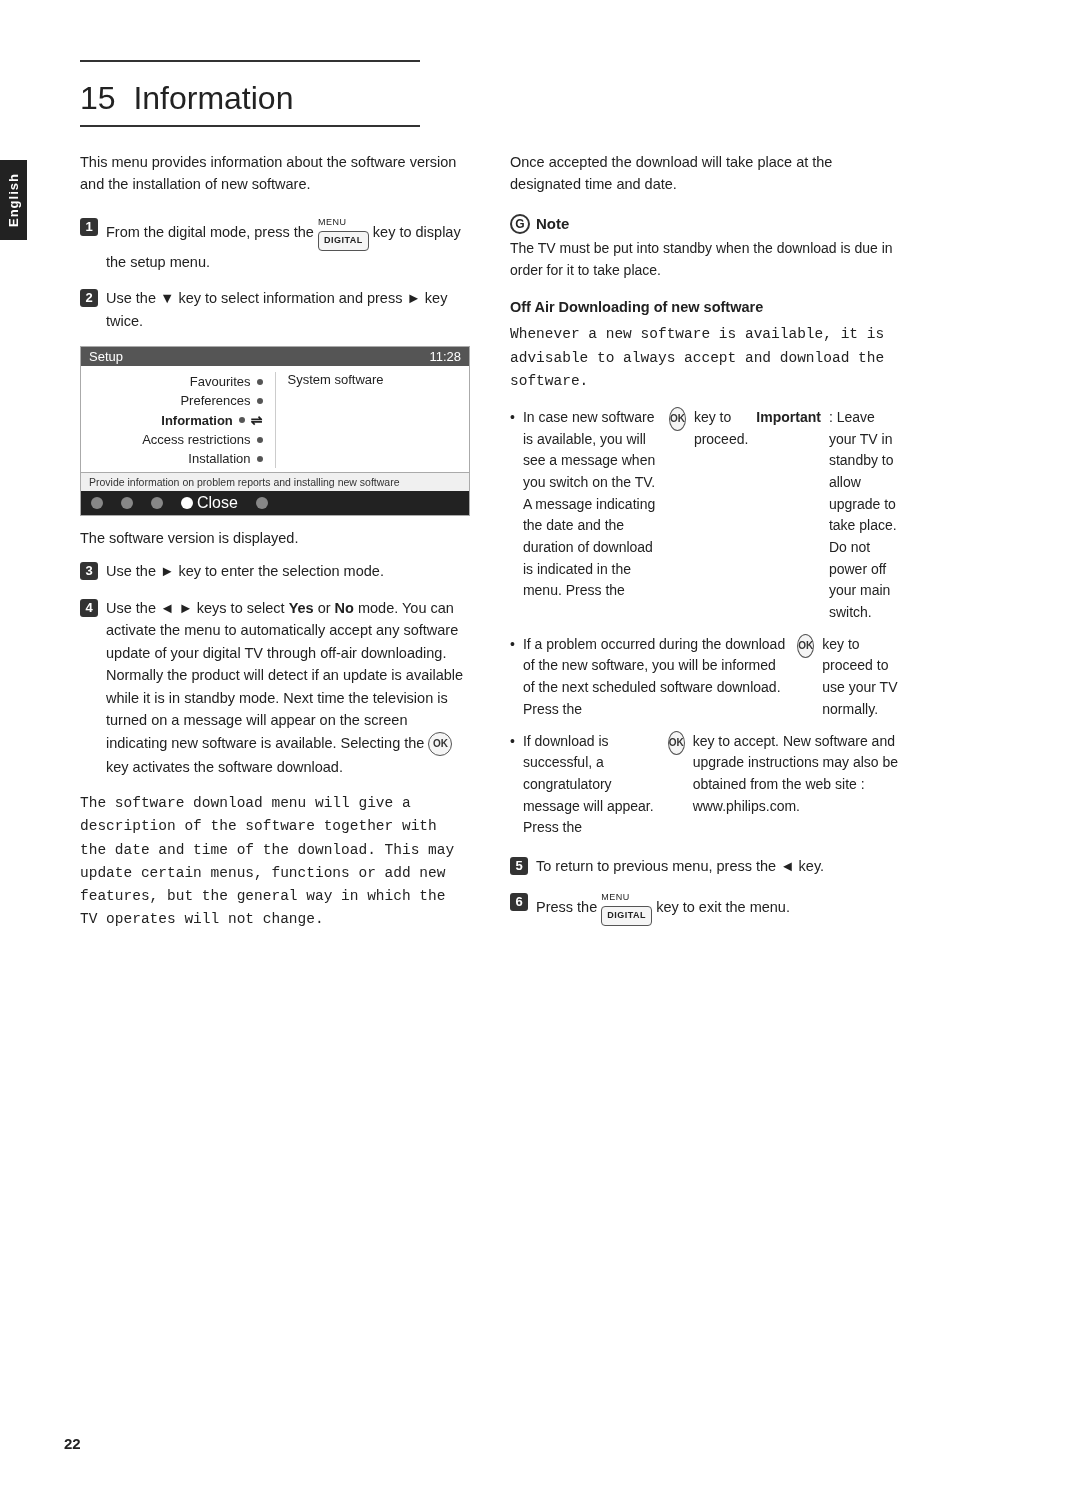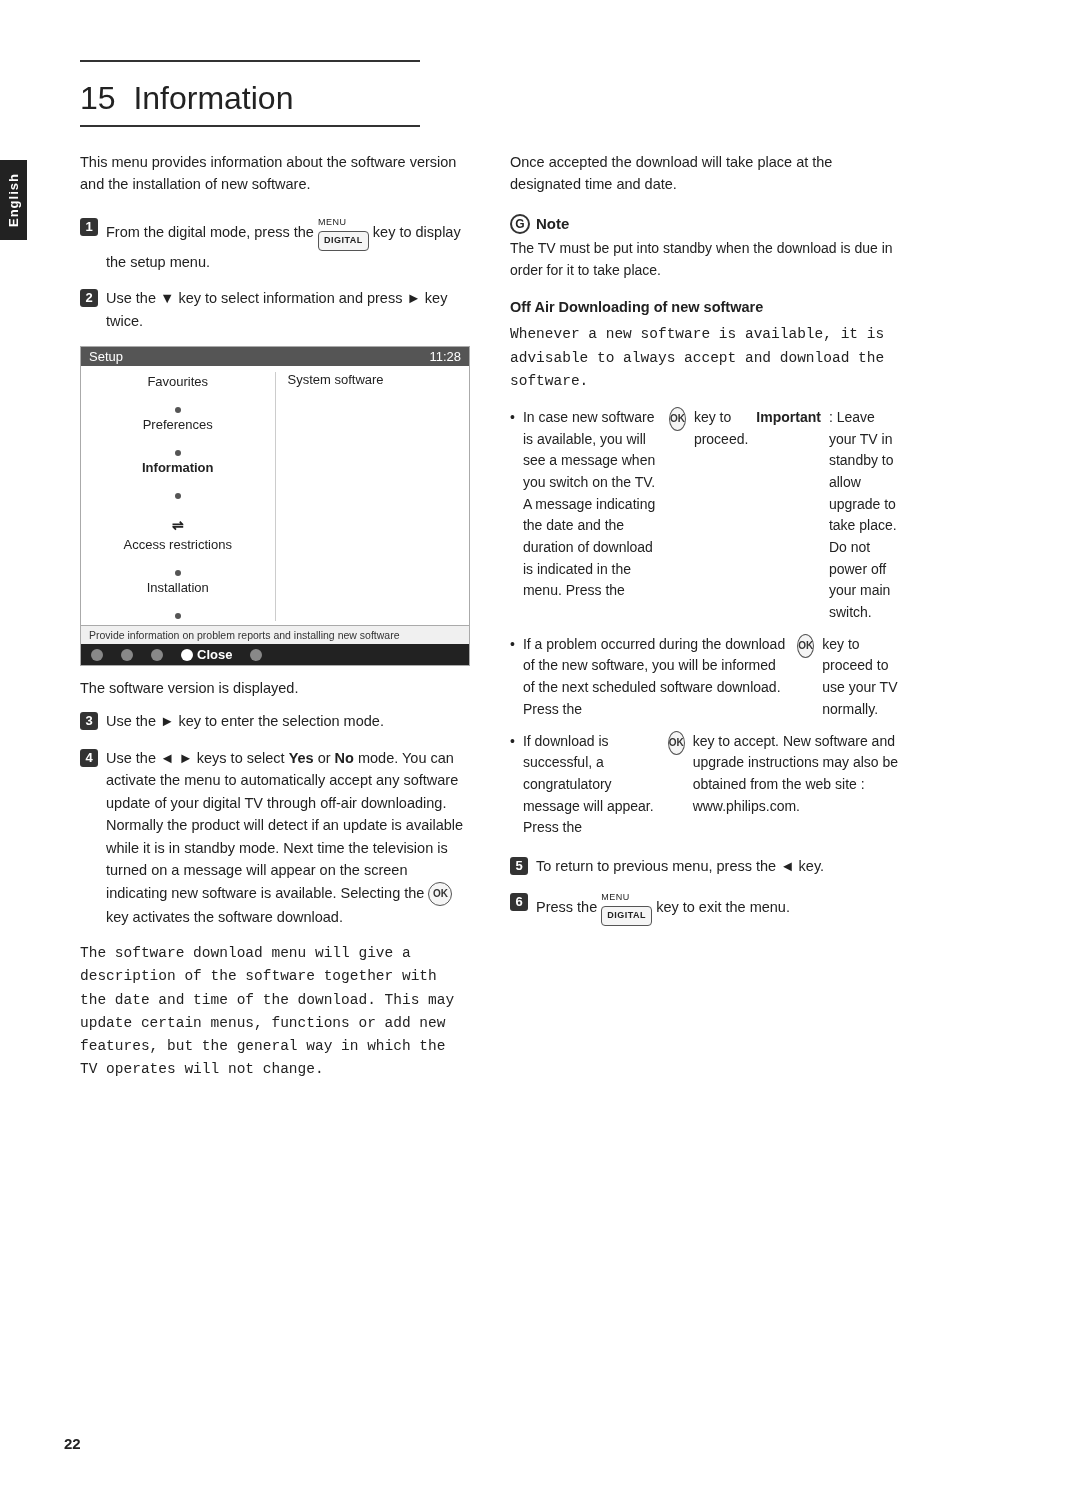--- a/index.html
+++ b/index.html
@@ -176,24 +176,23 @@
     .setup-right-col {
       flex: 1;
       padding: 0 12px;
       font-size: 13px;
     }
 
     .setup-item {
       display: flex;
       align-items: center;
       justify-content: flex-end;
-      gap: 18px;
+      gap: 6px;
       padding: 2px 0;
       font-size: 13px;
-      flex-direction: column;
     }
 
     .setup-item.bold {
       font-weight: bold;
     }
 
     .dot {
       width: 6px;
       height: 6px;
       background: #555;
@@ -404,21 +403,21 @@
         <div class="setup-buttons">
           <span style="display:flex;align-items:center;gap:4px;">
             <span class="setup-btn-circle"></span>
           </span>
           <span style="display:flex;align-items:center;gap:4px;">
             <span class="setup-btn-circle"></span>
           </span>
           <span style="display:flex;align-items:center;gap:4px;">
             <span class="setup-btn-circle"></span>
           </span>
-          <span style="display:flex;align-items:center;gap:4px;font-size:13px;color:#fff;font-weight:bold;">
+          <span style="display:flex;align-items:center;gap:4px;font-size:16px;color:#fff;">
             <span class="setup-btn-circle filled"></span> Close
           </span>
           <span style="display:flex;align-items:center;gap:4px;">
             <span class="setup-btn-circle"></span>
           </span>
         </div>
       </div>
 
       <p class="software-displayed">The software version is displayed.</p>
 

